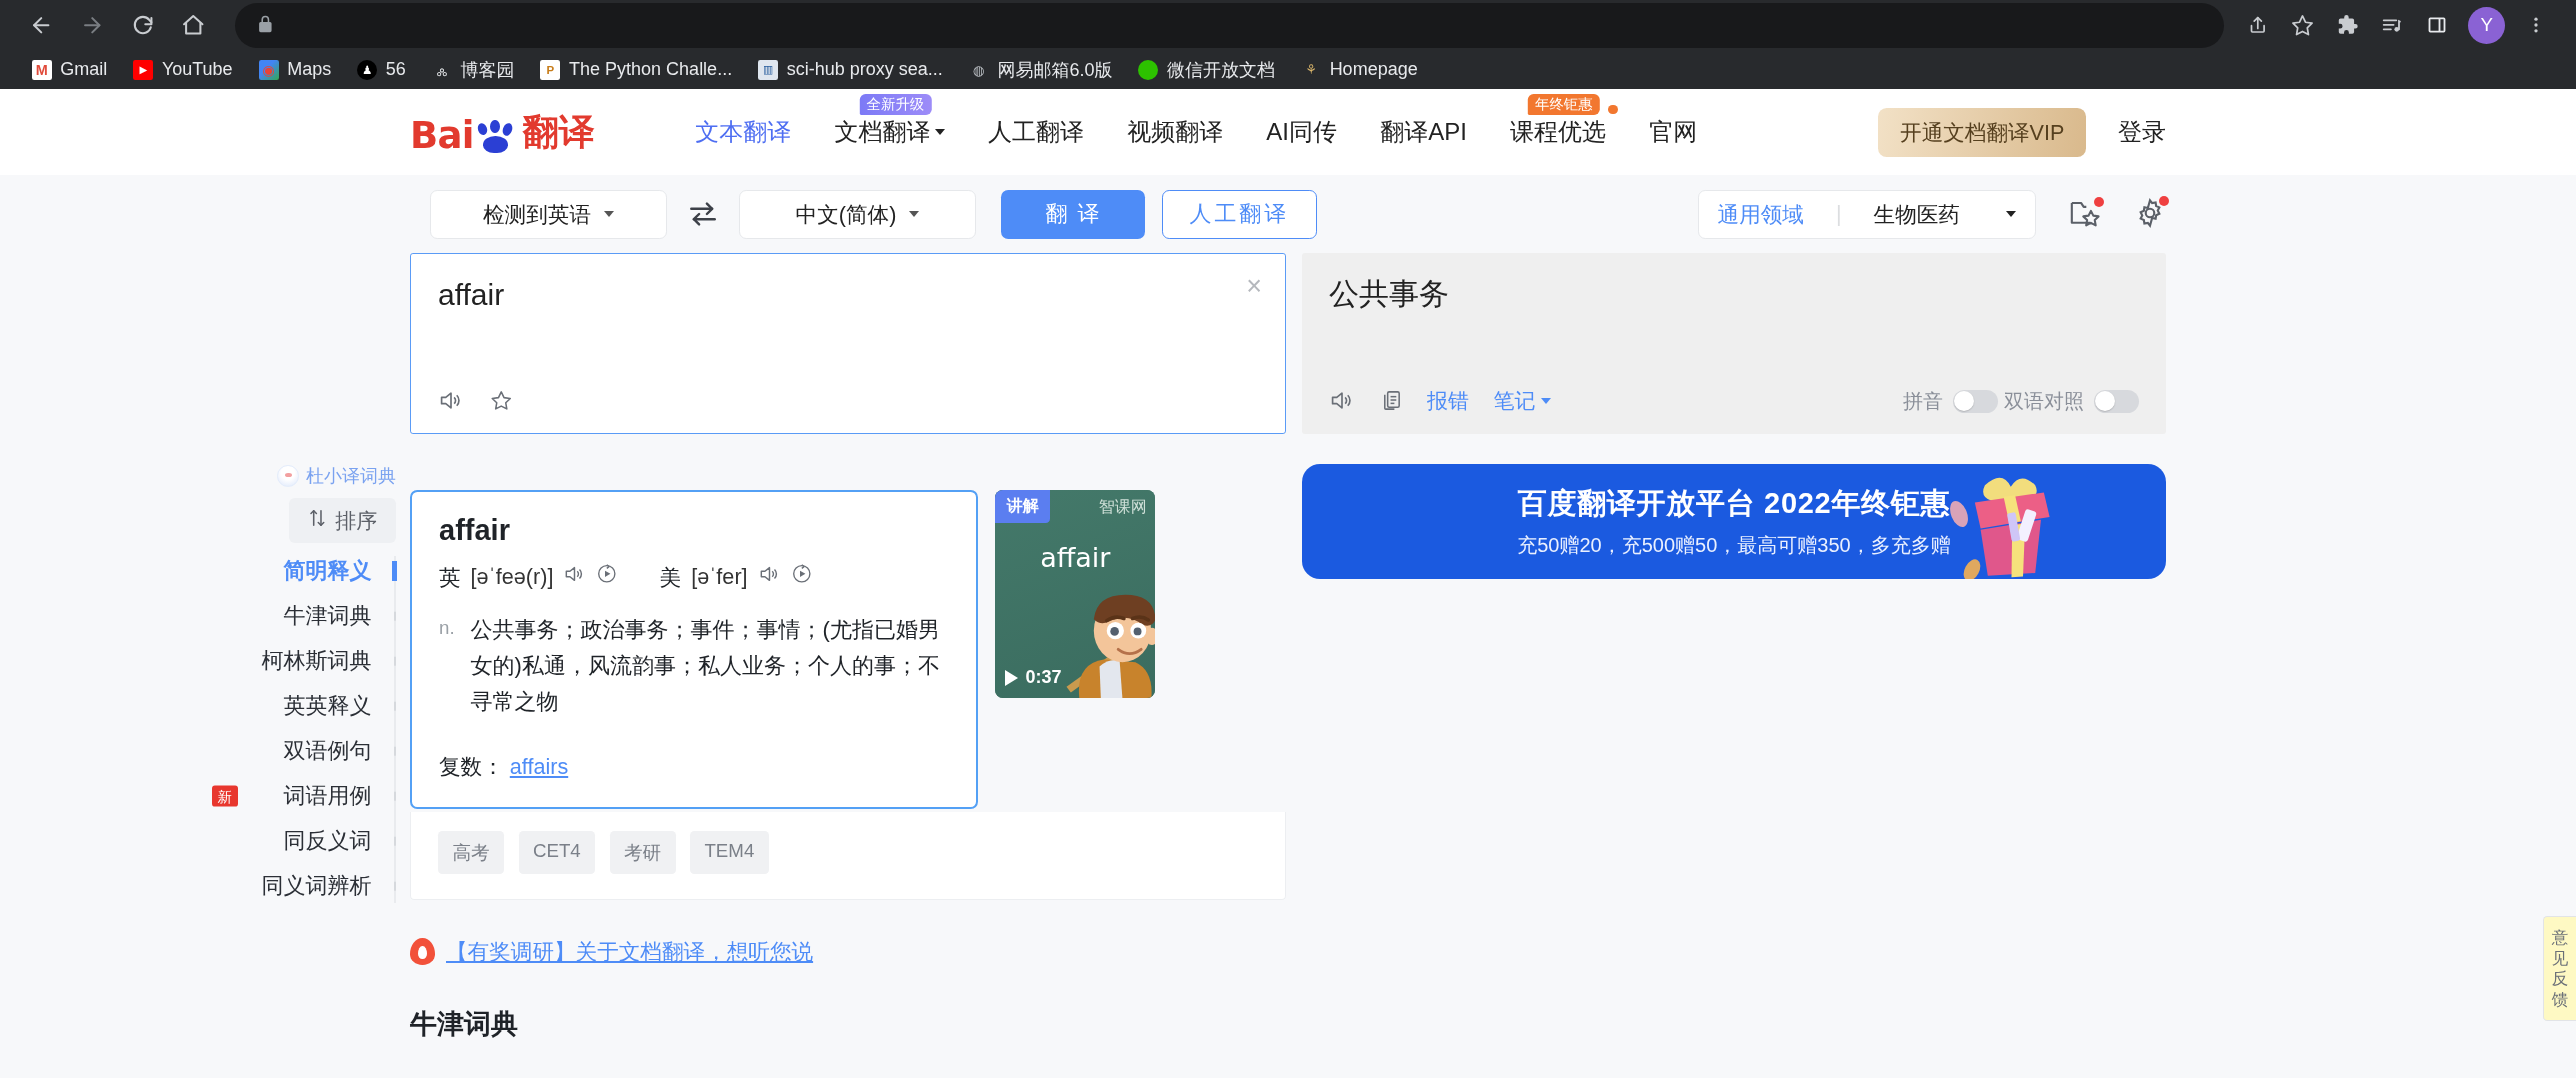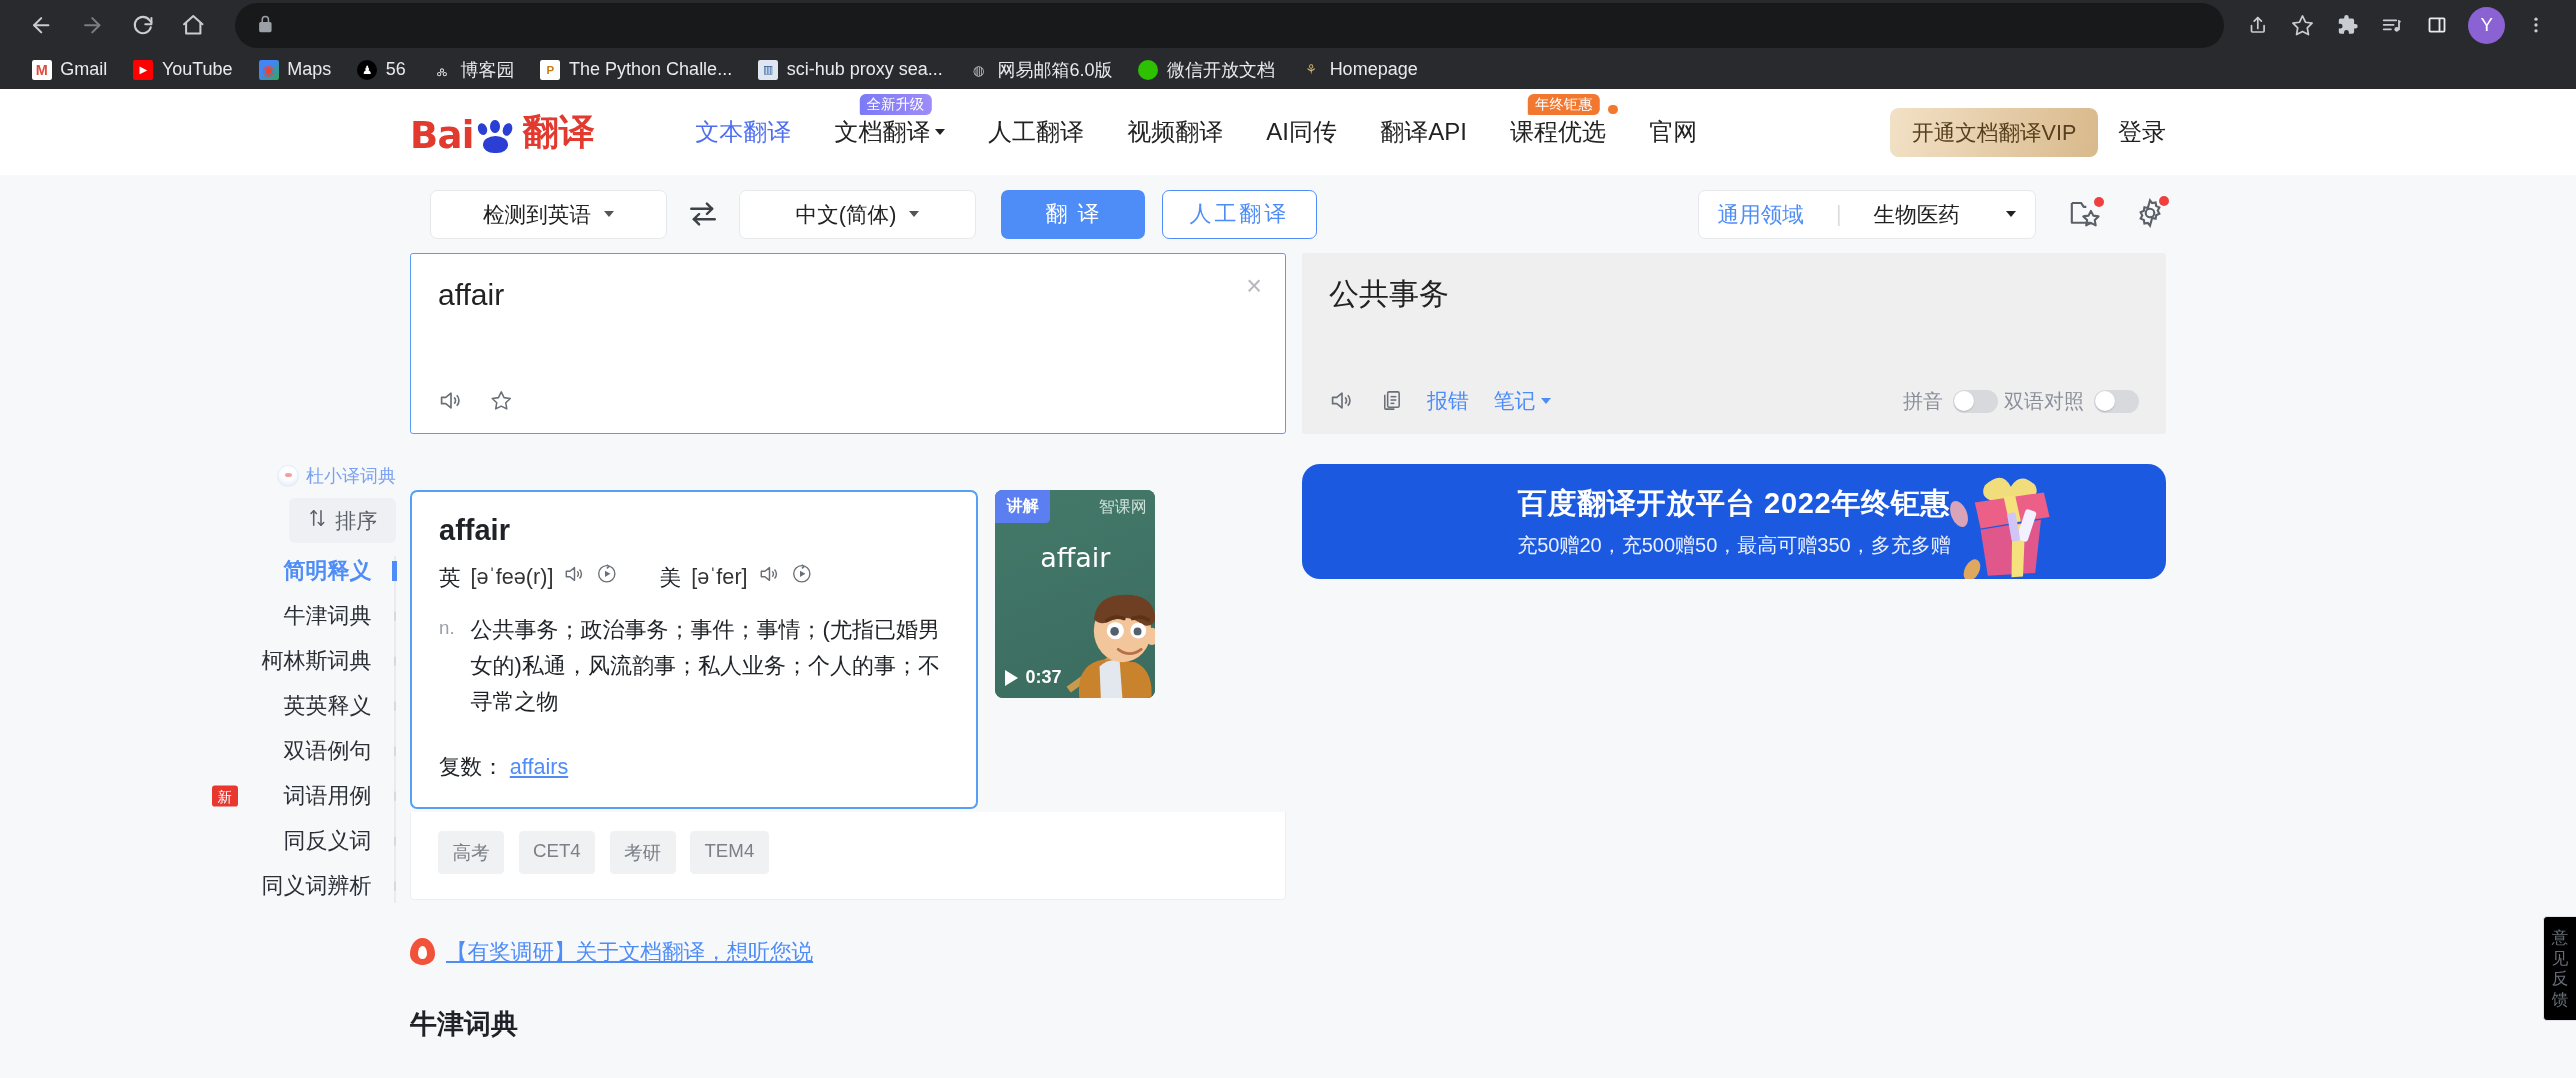--- a/index.html
+++ b/index.html
@@ -130,21 +130,21 @@
     position: absolute; top: -11.5px; right: 10px;
     width: 9.3px; height: 9.3px; border-radius: 50%; background: #f2772f;
   }
   .caret-down {
     width: 0; height: 0;
     border-left: 5.8px solid transparent;
     border-right: 5.8px solid transparent;
     border-top: 6.5px solid currentColor;
     display: inline-block;
   }
-  .header-right { margin-left: auto; display: flex; align-items: center; gap: 20px; }
+  .header-right { margin-left: auto; display: flex; align-items: center; gap: 32px; }
   .vip-btn {
     background: linear-gradient(100deg,#f2e1c6,#d9b98c);
     color: #56401f;
     font-size: 21.6px;
     padding: 10px 21.6px;
     border-radius: 8.6px;
     white-space: nowrap;
   }
   .login-link { font-size: 24px; color: #222; }
 
@@ -429,21 +429,21 @@
     display: flex; flex-direction: column; align-items: center; justify-content: center;
   }
   .promo-t1 { color: #fff; font-size: 29px; font-weight: 700; letter-spacing: 0.7px; }
   .promo-t2 { color: #eaf0ff; font-size: 20px; margin-top: 8.6px; }
   .gift { position: absolute; right: 86px; top: 4.3px; width: 137px; height: 115px; }
 
   .feedback-tab {
     position: absolute;
     right: 0; top: 827px;
     width: 33px;
-    background: #000000;
+    background: #fef9c3;
     border: 0.7px solid #e2e4e7;
     border-right: none;
     border-radius: 4.3px 0 0 4.3px;
     padding: 10px 4.3px;
     font-size: 16.5px; color: #6a6f77;
     line-height: 1.25;
     text-align: center;
   }
 </style>
 </head>

